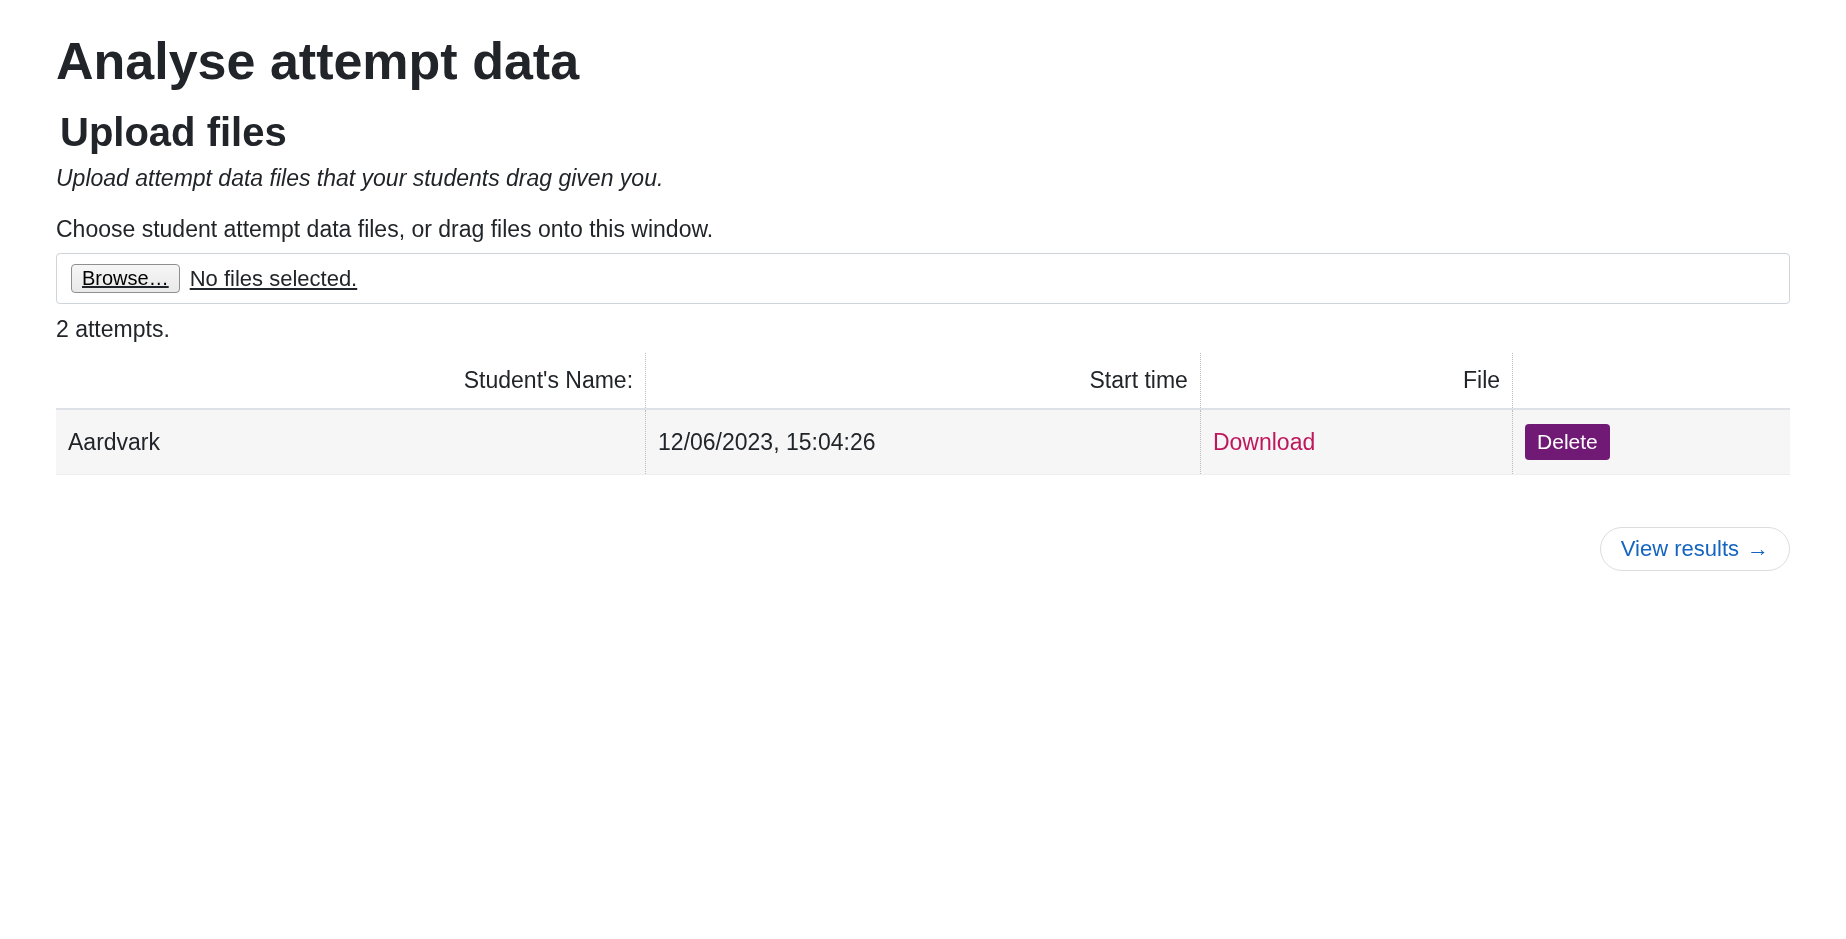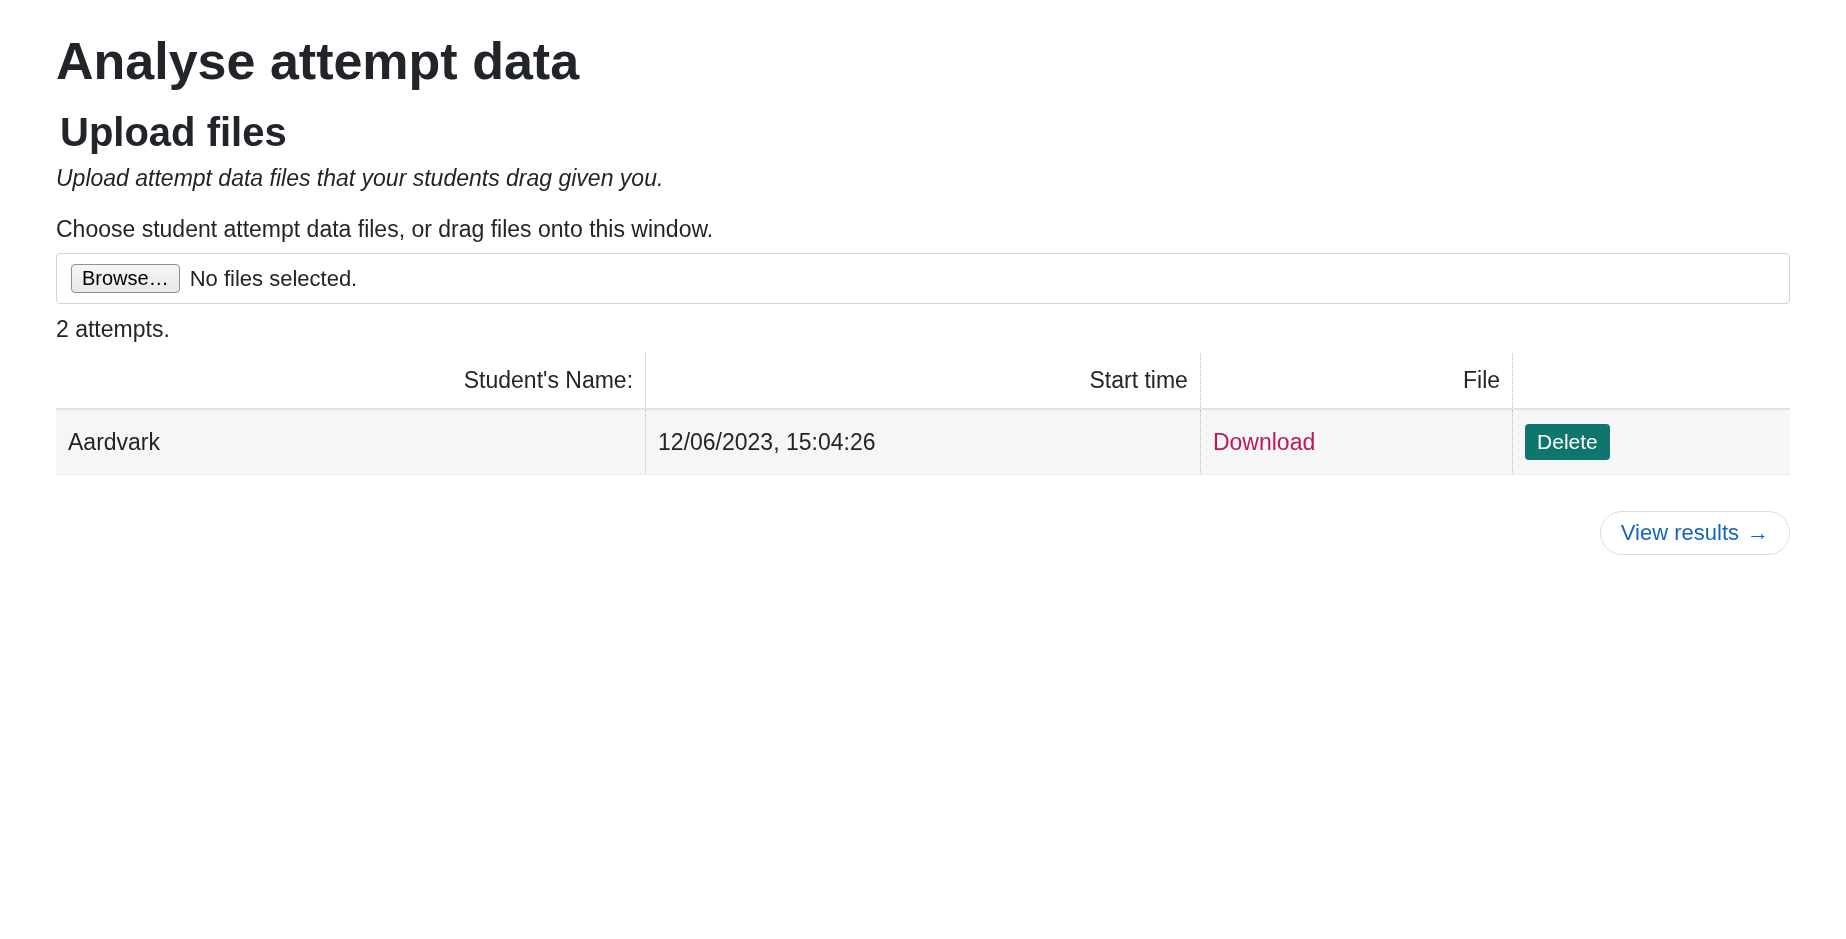--- a/index.html
+++ b/index.html
@@ -35,20 +35,21 @@
     }
     .file-input-wrap {
       border: 1px solid #ced4da;
       border-radius: 4px;
       padding: 10px 14px;
       display: flex;
       align-items: center;
       gap: 10px;
       font-size: 22px;
       margin-bottom: 11px;
+      text-decoration: underline;
     }
     .browse-btn {
       display: inline-block;
       background: #efefef;
       background: linear-gradient(#f6f6f6, #e9e9e9);
       border: 1px solid #8f8f8f;
       border-radius: 4px;
       padding: 2px 10px;
       font-size: 20px;
       font-family: inherit;
@@ -91,21 +92,21 @@
     .col-name { width: 34%; }
     .col-start { width: 32%; }
     .col-file { width: 18%; }
     .col-action { width: 16%; }
     a.link {
       color: #be185d;
       text-decoration: none;
       cursor: pointer;
     }
     .delete-btn {
-      background: #0f766e;
+      background: #701a75;
       color: #fff;
       border: none;
       border-radius: 4px;
       padding: 6px 12px;
       font-size: 21px;
       font-family: inherit;
       cursor: pointer;
     }
     .footer-actions {
       display: flex;
@@ -117,20 +118,21 @@
       border: 1px solid #ddd;
       color: #1565c0;
       border-radius: 24px;
       padding: 8px 20px;
       font-size: 22px;
       font-family: inherit;
       cursor: pointer;
       display: inline-flex;
       align-items: center;
       gap: 8px;
+      margin-top: 16px;
     }
     .view-results-btn .arrow {
       font-size: 22px;
     }
   </style>
 </head>
 <body>
 
 <h1>Analyse attempt data</h1>
 

